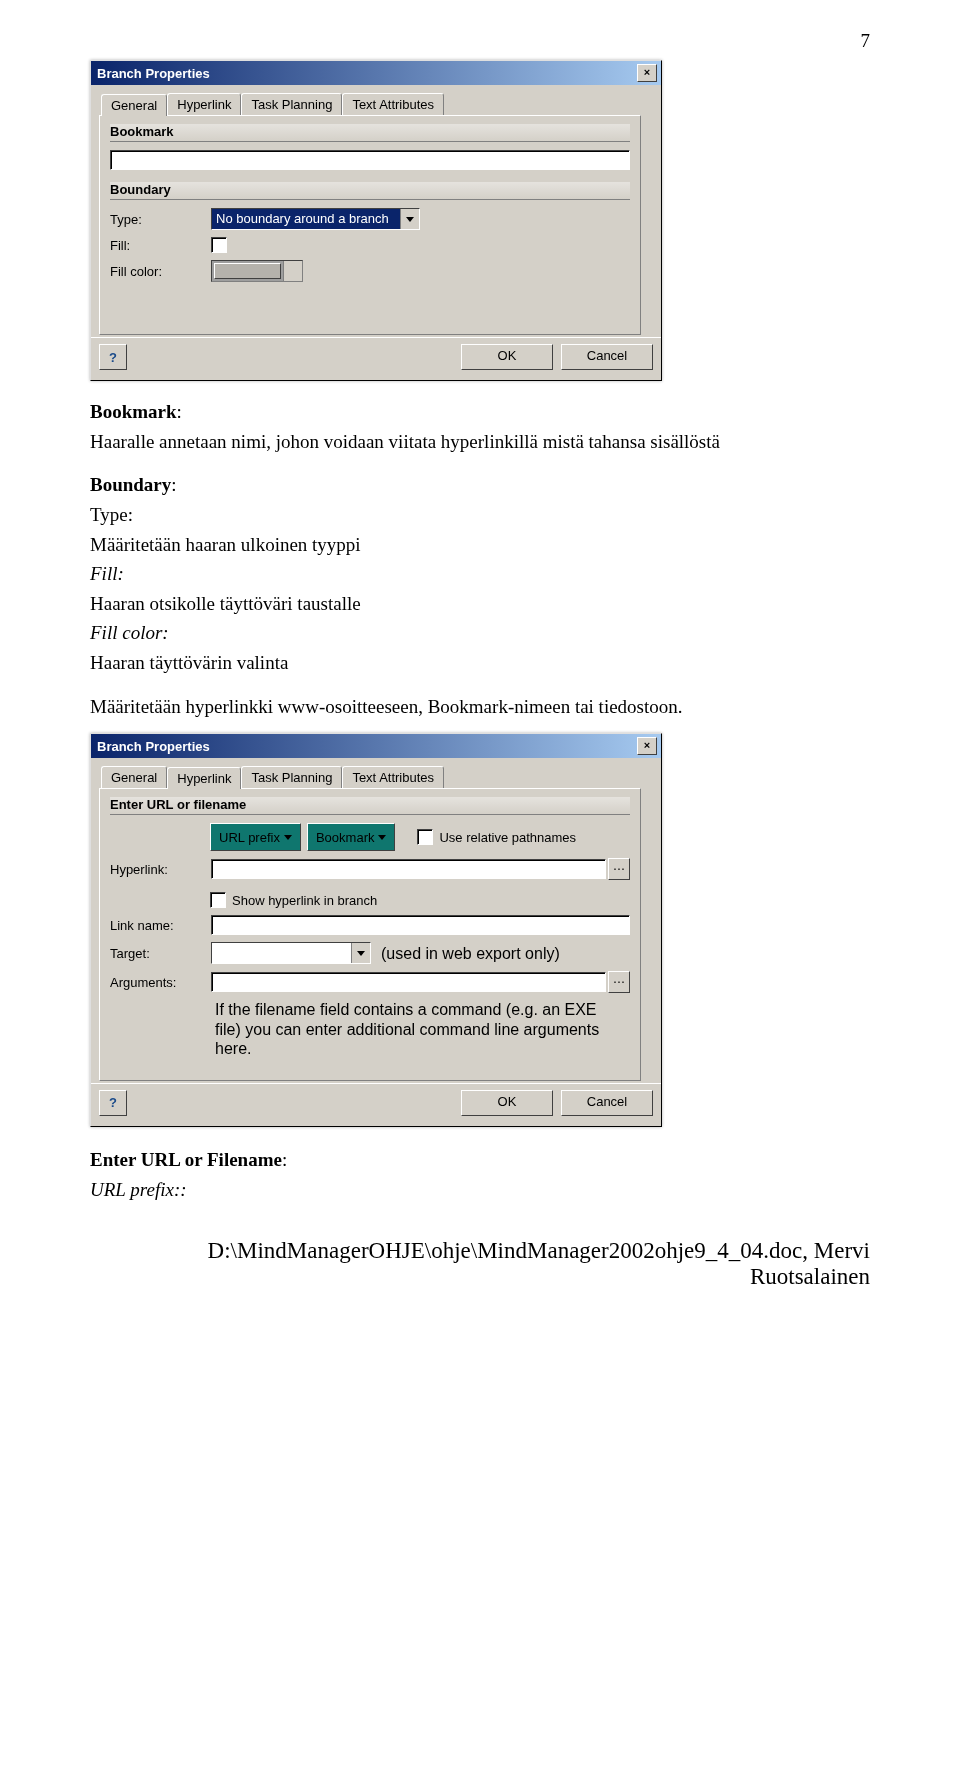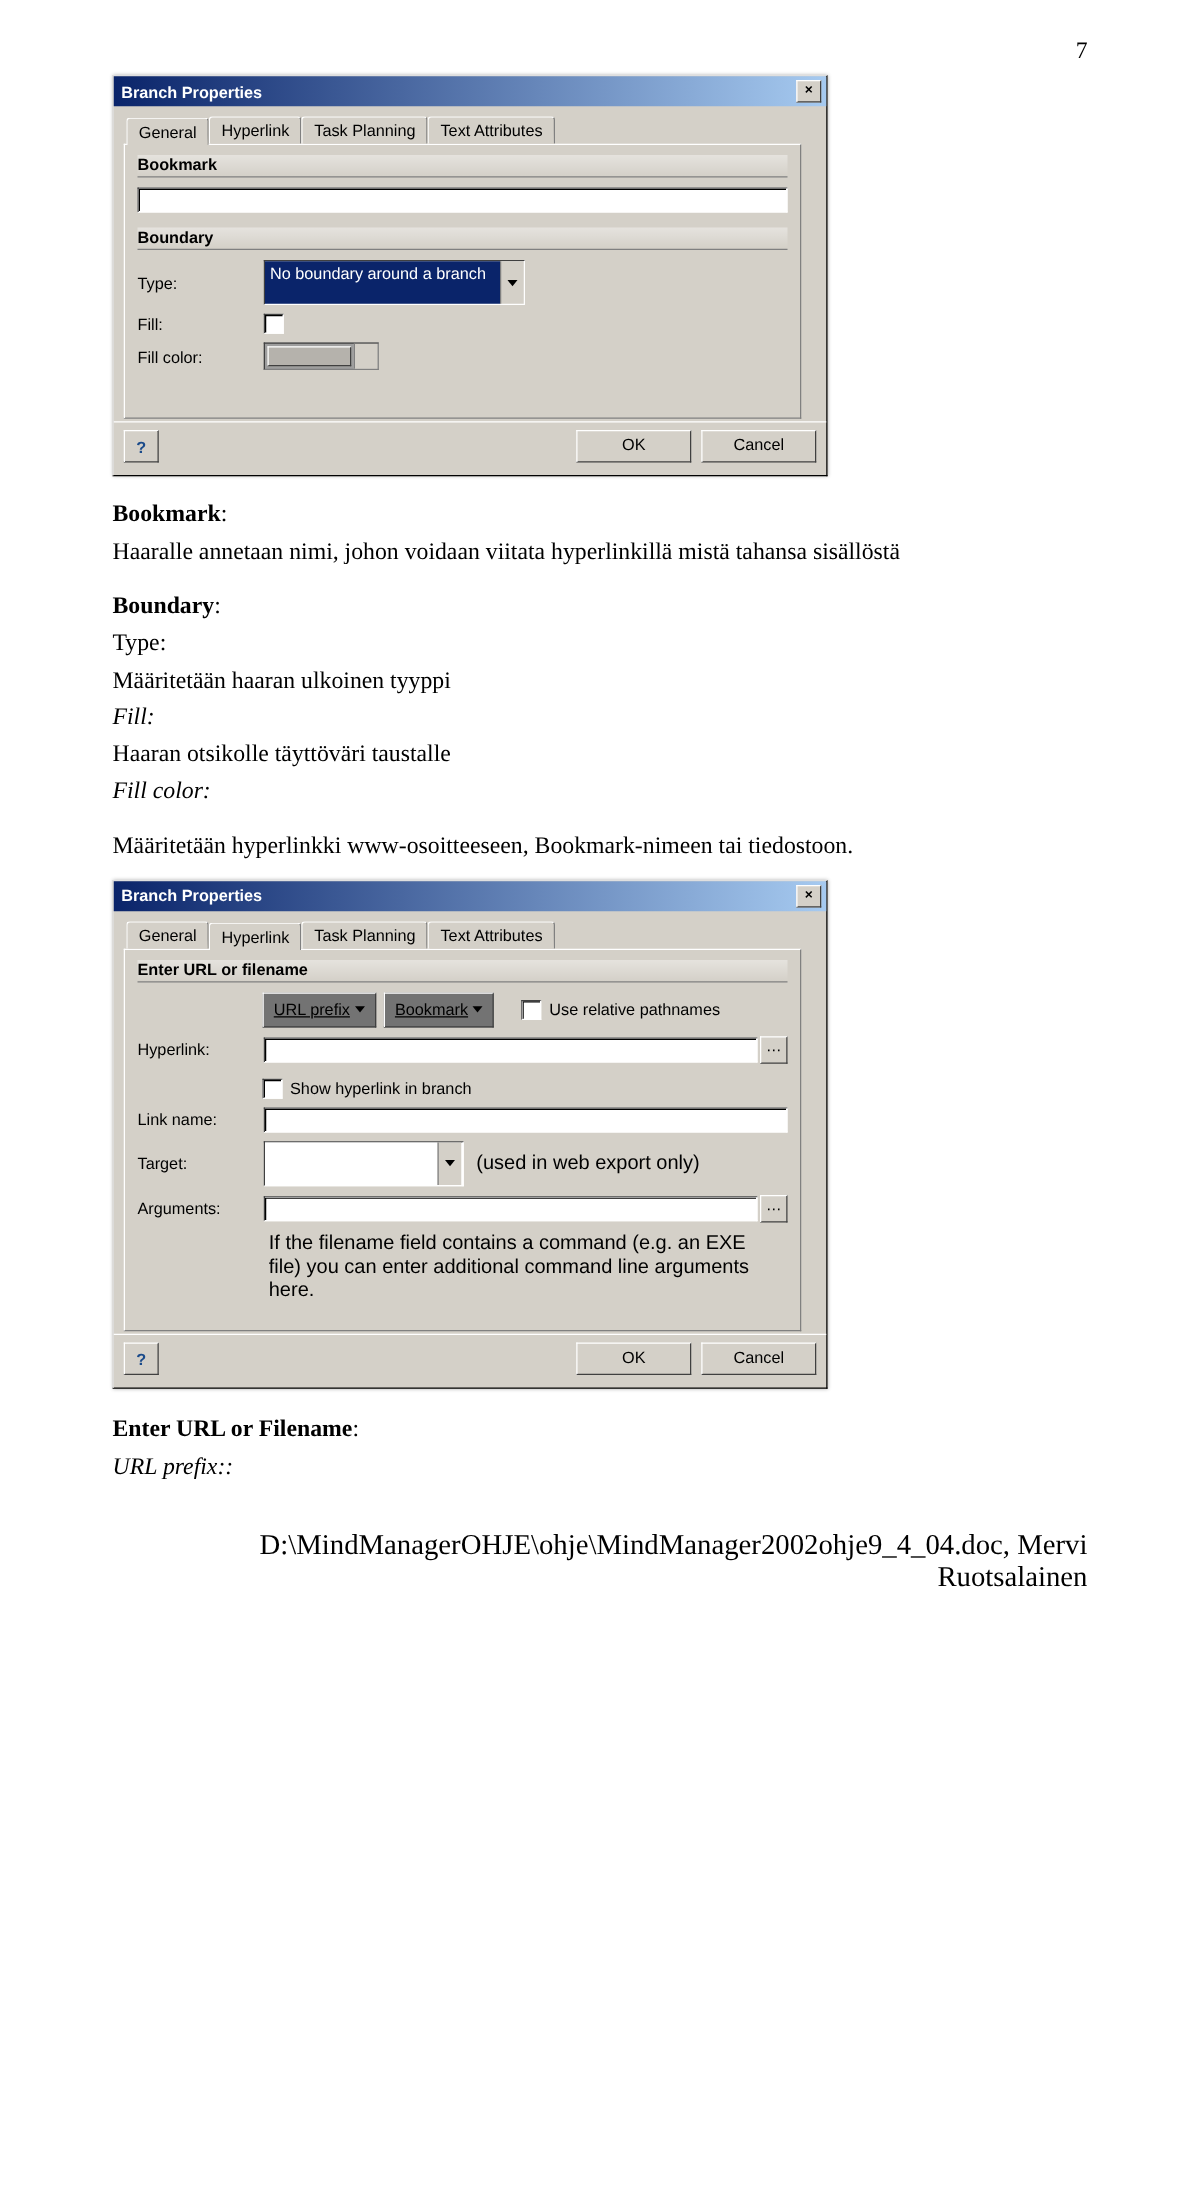--- a/index.html
+++ b/index.html
@@ -129,23 +129,24 @@
     padding: 0 3px;
     box-sizing: border-box;
   }
   .combo {
     display: inline-flex;
     border: 1px solid #808080;
     border-top-color: #404040;
     border-left-color: #404040;
     border-right-color: #fff;
     border-bottom-color: #fff;
-    height: 36px;
+    height: 22px;
     box-sizing: border-box;
     background: #fff;
+    justify-content: center;
   }
   .combo .combo-text {
     padding: 2px 4px;
     font-size: 13px;
     min-width: 180px;
     background: #0a246a;
     color: #fff;
     overflow: hidden;
     white-space: nowrap;
   }
@@ -229,29 +230,28 @@
     border-right-color: #404040;
     border-bottom-color: #404040;
     font-family: Tahoma, Arial, sans-serif;
     font-size: 13px;
     text-align: center;
     line-height: 22px;
     padding: 0 6px;
   }
   .mini-btn {
     height: 22px;
-    background: #737373;
+    background: #0f766e;
     border: 1px solid #fff;
     border-right-color: #404040;
     border-bottom-color: #404040;
     font-size: 13px;
     padding: 2px 8px;
     display: inline-flex;
     align-items: center;
-    text-decoration: underline;
   }
   .mini-btn::after {
     content: "";
     margin-left: 4px;
     width: 0; height: 0;
     border-left: 4px solid transparent;
     border-right: 4px solid transparent;
     border-top: 5px solid #000;
   }
   .hint {
@@ -337,20 +337,21 @@
 
   <p class="doc-text"><span class="bold">Bookmark</span>:</p>
   <p class="doc-text" style="margin-top:0">Haaralle annetaan nimi, johon voidaan viitata hyperlinkillä mistä tahansa sisällöstä</p>
 
   <p class="doc-text"><span class="bold">Boundary</span>:</p>
   <p class="doc-text" style="margin-top:0">Type:</p>
   <p class="doc-text" style="margin-top:0">Määritetään haaran ulkoinen tyyppi</p>
   <p class="doc-text italic" style="margin-top:0">Fill:</p>
   <p class="doc-text" style="margin-top:0">Haaran otsikolle täyttöväri taustalle</p>
   <p class="doc-text italic" style="margin-top:0">Fill color:</p>
+  <p class="doc-text" style="margin-top:0">Haaran täyttövärin valinta</p>
 
   <p class="doc-text">Määritetään hyperlinkki www-osoitteeseen, Bookmark-nimeen tai tiedostoon.</p>
 
   <div class="dialog" style="margin-top:14px">
     <div class="titlebar">
       <span>Branch Properties</span>
       <span class="close-btn">×</span>
     </div>
     <div class="dlg-body">
       <div class="tabstrip">

